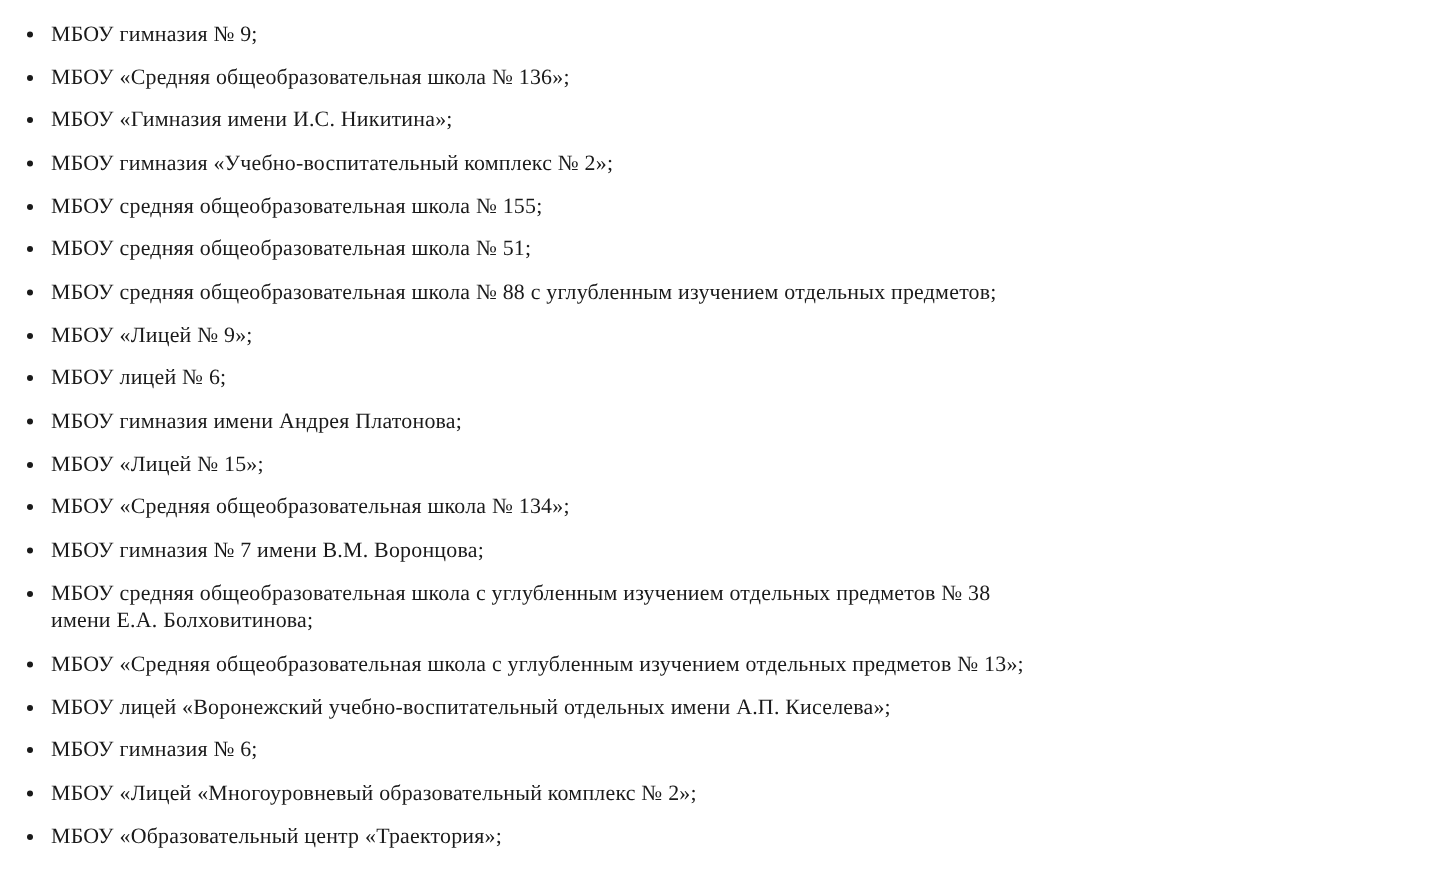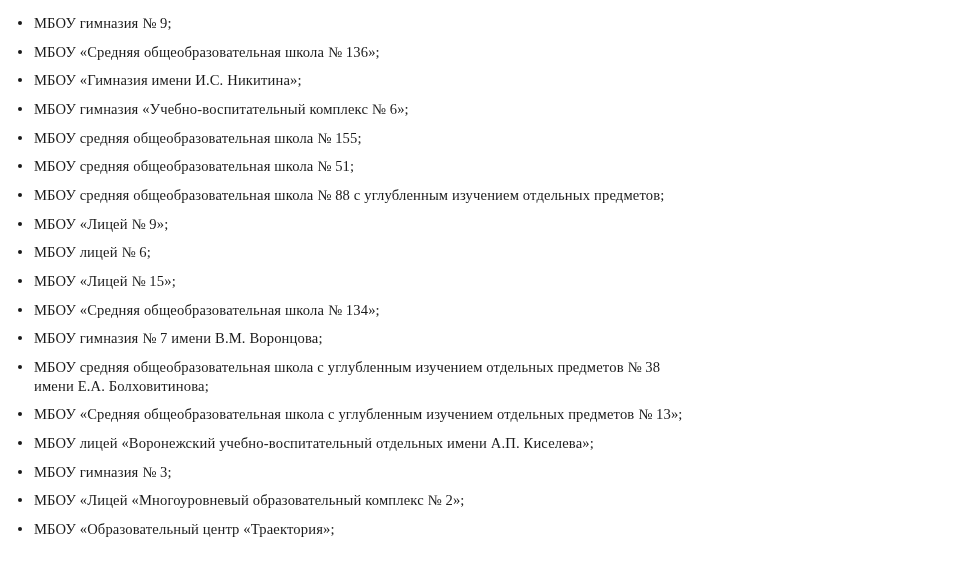--- a/index.html
+++ b/index.html
@@ -57,36 +57,39 @@
     <li>
       <span class="item-text">МБОУ гимназия № 9;</span>
     </li>
     <li>
       <span class="item-text">МБОУ «Средняя общеобразовательная школа № 136»;</span>
     </li>
     <li>
       <span class="item-text">МБОУ «Гимназия имени И.С. Никитина»;</span>
     </li>
     <li>
-      <span class="item-text">МБОУ гимназия «Учебно-воспитательный комплекс № 6»;</span>
+      <span class="item-text">МБОУ гимназия «Учебно-воспитательный комплекс № 2»;</span>
     </li>
     <li>
       <span class="item-text">МБОУ средняя общеобразовательная школа № 155;</span>
     </li>
     <li>
       <span class="item-text">МБОУ средняя общеобразовательная школа № 51;</span>
     </li>
     <li>
       <span class="item-text">МБОУ средняя общеобразовательная школа № 88 с углубленным изучением отдельных предметов;</span>
     </li>
     <li>
       <span class="item-text">МБОУ «Лицей № 9»;</span>
     </li>
     <li>
       <span class="item-text">МБОУ лицей № 6;</span>
+    </li>
+    <li>
+      <span class="item-text">МБОУ гимназия имени Андрея Платонова;</span>
     </li>
     <li>
       <span class="item-text">МБОУ «Лицей № 15»;</span>
     </li>
     <li>
       <span class="item-text">МБОУ «Средняя общеобразовательная школа № 134»;</span>
     </li>
     <li>
       <span class="item-text">МБОУ гимназия № 7 имени В.М. Воронцова;</span>
     </li>
@@ -94,21 +97,21 @@
       <span class="item-text">МБОУ средняя общеобразовательная школа с углубленным изучением отдельных предметов № 38</span>
       <span class="cont">имени Е.А. Болховитинова;</span>
     </li>
     <li>
       <span class="item-text">МБОУ «Средняя общеобразовательная школа с углубленным изучением отдельных предметов № 13»;</span>
     </li>
     <li>
       <span class="item-text">МБОУ лицей «Воронежский учебно-воспитательный отдельных имени А.П. Киселева»;</span>
     </li>
     <li>
-      <span class="item-text">МБОУ гимназия № 3;</span>
+      <span class="item-text">МБОУ гимназия № 6;</span>
     </li>
     <li>
       <span class="item-text">МБОУ «Лицей «Многоуровневый образовательный комплекс № 2»;</span>
     </li>
     <li>
       <span class="item-text">МБОУ «Образовательный центр «Траектория»;</span>
     </li>
 
   </ul>
 </div>

